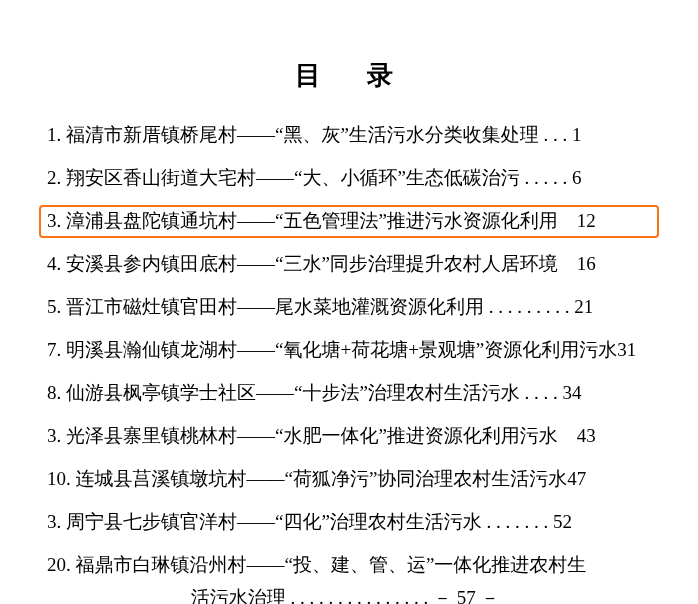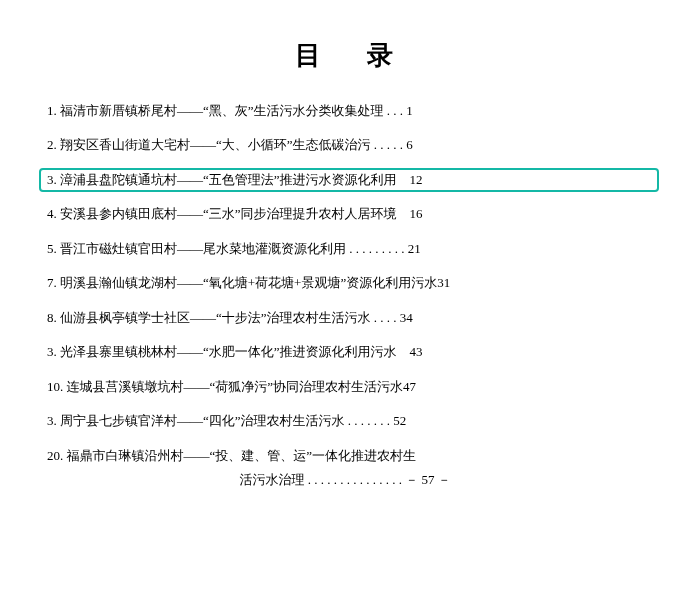--- a/index.html
+++ b/index.html
@@ -19,43 +19,43 @@
     height: 604px;
     position: relative;
     box-sizing: border-box;
     padding: 0;
   }
   .doc-title {
     text-align: center;
     font-size: 26px;
     font-weight: bold;
     letter-spacing: 10px;
-    margin-top: 38px;
+    margin-top: 58px;
     margin-bottom: 26px;
     font-family: "Liberation Sans", "DejaVu Sans", sans-serif;
   }
   .toc {
     margin: 0 auto;
     width: 620px;
     padding-left: 0;
   }
   .toc-entry {
     display: block;
-    font-size: 13px;
+    font-size: 19px;
     line-height: 1.42;
     margin: 0 0 10px 0;
     padding: 1px 6px 1px 6px;
     white-space: normal;
     box-sizing: border-box;
     border: 2px solid transparent;
     border-radius: 3px;
     position: relative;
   }
   .toc-entry.highlight {
-    border: 2px solid #14b8a6;
+    border: 2px solid #f97316;
     border-radius: 4px;
     padding-top: 1px;
     padding-bottom: 1px;
   }
   .entry-text {
     display: inline;
   }
   .entry-line2 {
     display: block;
     text-align: center;

